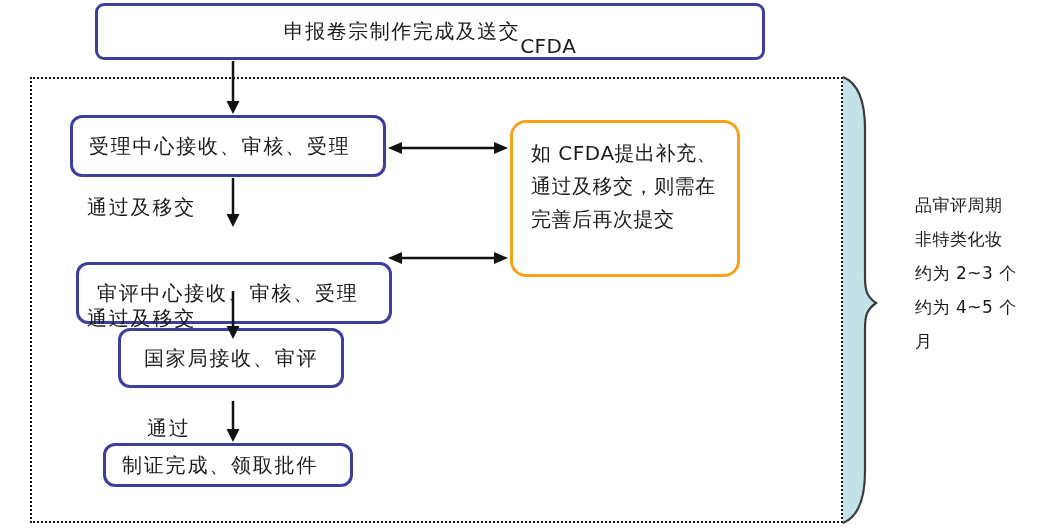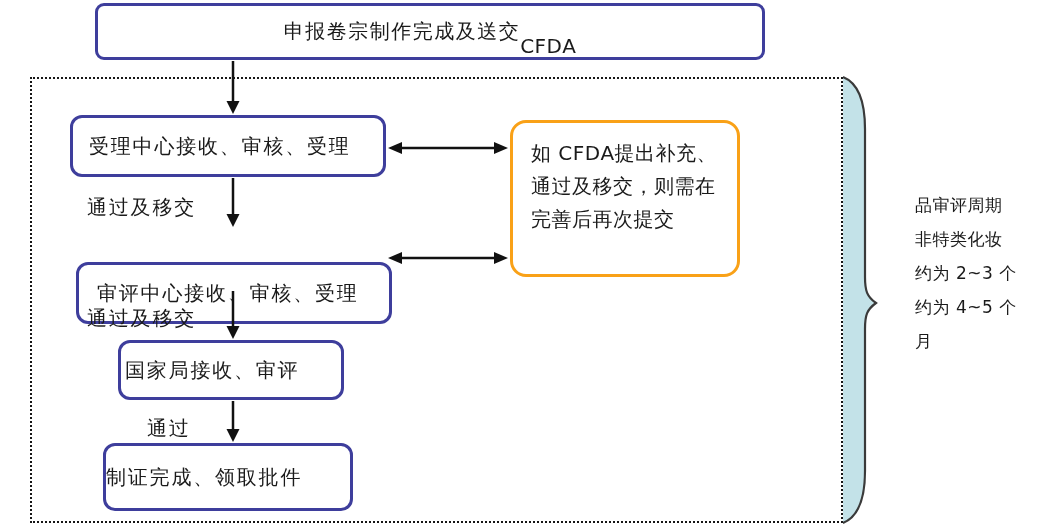--- a/index.html
+++ b/index.html
@@ -31,22 +31,22 @@
     border:2px dotted #161616;background:transparent;
   }
   
   .step{
     position:absolute;border:3px solid var(--box-border);border-radius:12px;
     background:#fff;display:flex;align-items:center;
     font-size:20px;letter-spacing:1.8px;white-space:nowrap;
   }
   .step-1{left:70px;top:115px;width:316px;height:62px;padding-left:16px;}
   .step-2{left:76px;top:228px;width:316px;height:62px;padding-left:18px;margin-top:34px;}
-  .step-3{left:118px;top:340px;width:226px;height:60px;padding-left:4px;}
-  .step-4{left:103px;top:443px;width:250px;height:68px;}
+  .step-3{left:118px;top:328px;width:226px;height:60px;padding-left:23px;}
+  .step-4{left:103px;top:443px;width:250px;height:44px;padding-left:16px;}
   
   .edge-label{
     position:absolute;font-size:20px;letter-spacing:1.8px;white-space:nowrap;
   }
   .edge-label-1{left:87px;top:194px;}
   .edge-label-2{left:87px;top:305px;}
   .edge-label-3{left:147px;top:415px;}
   
   .note-box{
     position:absolute;left:510px;top:120px;width:230px;height:157px;

